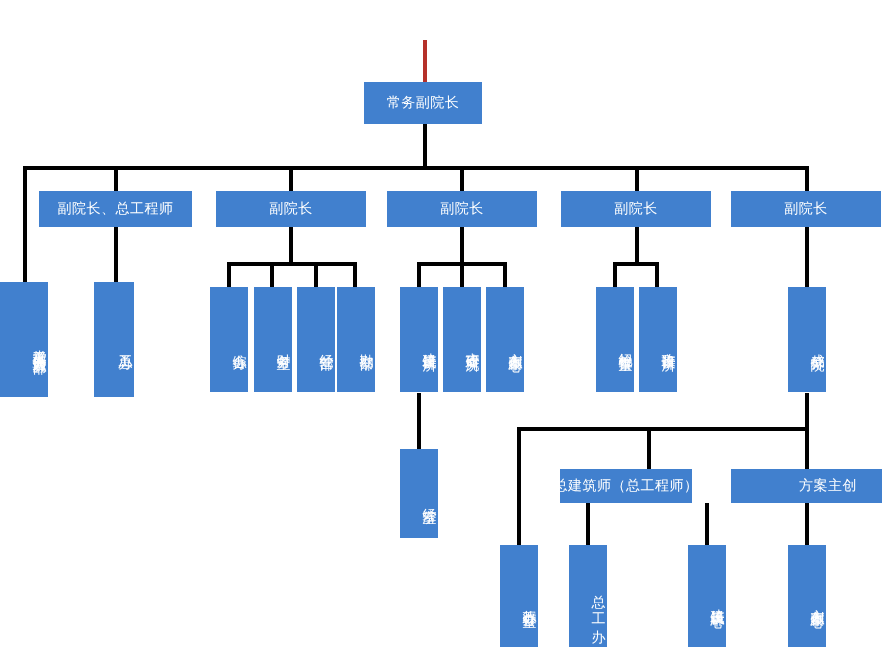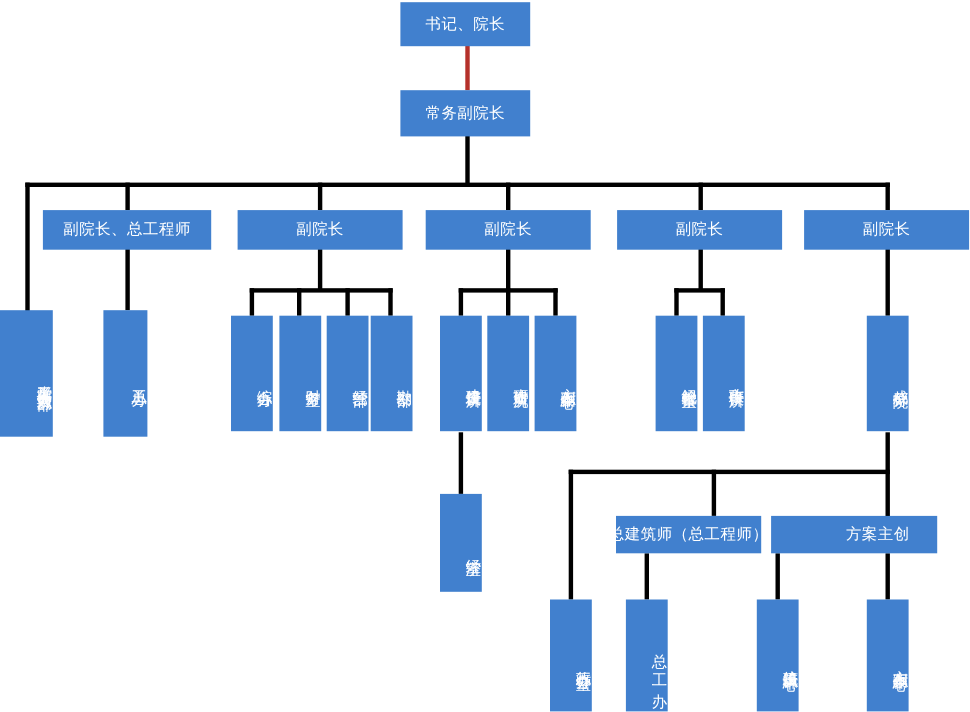--- a/index.html
+++ b/index.html
@@ -104,21 +104,20 @@
   <div class="conn" style="left:805px; top:393px; width:4px; height:93px;"></div>
   <div class="conn" style="left:517px; top:427px; width:292px; height:4px;"></div>
   <div class="conn" style="left:517px; top:427px; width:4px; height:118px;"></div>
   <div class="conn" style="left:647px; top:427px; width:4px; height:42px;"></div>
 
   <div class="conn" style="left:586px; top:503px; width:4px; height:42px;"></div>
   <div class="conn" style="left:705px; top:503px; width:4px; height:42px;"></div>
 
   <div class="conn" style="left:805px; top:503px; width:4px; height:42px;"></div>
 
-  <div class="node horiz" style="left:364px; top:2px; width:118px; height:40px;">书记、院长</div>
 
   <div class="node horiz" style="left:364px; top:82px; width:118px; height:42px;">常务副院长</div>
 
   <div class="node horiz" style="left:39px; top:191px; width:153px; height:36px;">副院长、总工程师</div>
   <div class="node horiz" style="left:216px; top:191px; width:150px; height:36px;">副院长</div>
   <div class="node horiz" style="left:387px; top:191px; width:150px; height:36px;">副院长</div>
   <div class="node horiz" style="left:561px; top:191px; width:150px; height:36px;">副院长</div>
   <div class="node horiz" style="left:731px; top:191px; width:150px; height:36px;">副院长</div>
 
   <div class="node vert twocol" style="left:0px; top:282px; width:48px; height:115px;">
@@ -138,20 +137,20 @@
   <div class="node vert" style="left:486px; top:287px; width:38px; height:105px;">方案创作中心</div>
 
   <div class="node vert" style="left:596px; top:287px; width:38px; height:105px;">纪检督察室</div>
   <div class="node vert" style="left:639px; top:287px; width:38px; height:105px;">市政设计所</div>
 
   <div class="node vert" style="left:788px; top:287px; width:38px; height:105px;">成都分院</div>
 
   <div class="node vert" style="left:400px; top:449px; width:38px; height:89px;">经济室</div>
 
   <div class="node horiz" style="left:560px; top:469px; width:132px; height:34px;">总建筑师（总工程师）</div>
-  <div class="node horiz" style="left:701px; top:469px; width:151px; height:34px;padding-left:43px;">方案主创</div>
+  <div class="node horiz" style="left:731px; top:469px; width:151px; height:34px;padding-left:43px;">方案主创</div>
 
   <div class="node vert" style="left:500px; top:545px; width:38px; height:102px;">行政办公室</div>
   <div class="node vert" style="left:569px; top:545px; width:38px; height:102px;">总 工 办</div>
   <div class="node vert" style="left:688px; top:545px; width:38px; height:102px;">建筑设计中心</div>
   <div class="node vert" style="left:788px; top:545px; width:38px; height:102px;">方案创作中心</div>
 
 </div>
 
 </body></html>

